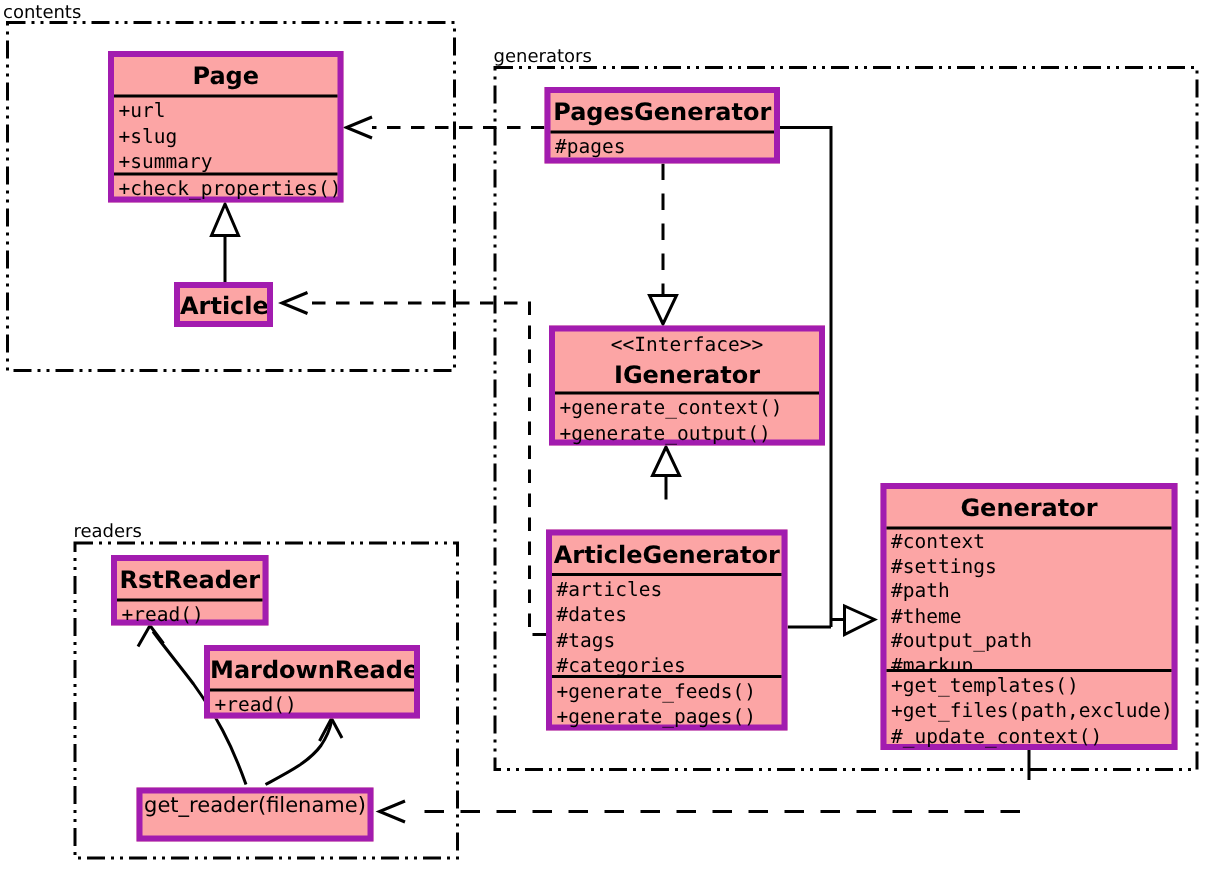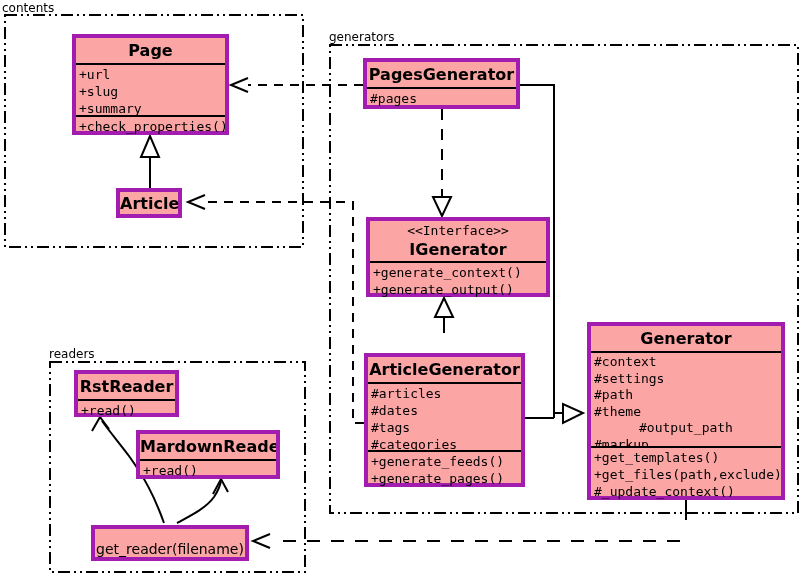--- a/index.html
+++ b/index.html
@@ -7,21 +7,21 @@
           font-family:"DejaVu Sans","Liberation Sans",sans-serif;color:#000;}
   .layer{position:absolute;left:0;top:0;width:803px;height:579px;}
   .pkg-label{position:absolute;font-size:12px;line-height:17px;white-space:nowrap;z-index:3;}
   .cls{position:absolute;background:#fca5a5;border:4px solid #a21caf;box-sizing:border-box;z-index:2;}
   .ttl{font-weight:bold;font-size:16px;text-align:center;line-height:25px;white-space:nowrap;overflow:hidden;}
   .stereo{font-family:"DejaVu Sans Mono","Liberation Mono",monospace;font-weight:normal;
           font-size:13px;text-align:center;line-height:18px;}
   .stereo-ttl{font-weight:bold;font-size:16px;text-align:center;line-height:20px;}
   .cmp{border-top:2px solid #000;padding:1px 3px;box-sizing:border-box;overflow:hidden;}
   .mem{font-family:"DejaVu Sans Mono","Liberation Mono",monospace;font-size:13px;line-height:17px;white-space:pre;}
-  .fnbox{display:flex;align-items:flex-end;justify-content:center;font-size:14px;white-space:nowrap;}
+  .fnbox{display:flex;align-items:flex-start;justify-content:center;font-size:14px;white-space:nowrap;}
   svg{display:block;}
 </style>
 </head>
 <body>
 
 <div class="canvas">
 
   <svg class="layer" viewBox="0 0 803 579">
     <g stroke="#000" stroke-width="2" fill="none">
 
@@ -131,21 +131,21 @@
     </div>
   </div>
 
   <div class="cls" style="left:587px;top:322px;width:198px;height:178px;">
     <div class="ttl">Generator</div>
     <div class="cmp" style="height:95px;line-height:16.5px;">
       <div class="mem" style="line-height:16.5px;">#context</div>
       <div class="mem" style="line-height:16.5px;">#settings</div>
       <div class="mem" style="line-height:16.5px;">#path</div>
       <div class="mem" style="line-height:16.5px;">#theme</div>
-      <div class="mem" style="line-height:16.5px;text-align:center;">#output_path</div>
+      <div class="mem" style="line-height:16.5px;">#output_path</div>
       <div class="mem" style="line-height:16.5px;">#markup</div>
     </div>
     <div class="cmp">
       <div class="mem">+get_templates()</div>
       <div class="mem">+get_files(path,exclude)</div>
       <div class="mem">#_update_context()</div>
     </div>
   </div>
 
   <div class="cls" style="left:74px;top:370px;width:105px;height:47px;">

